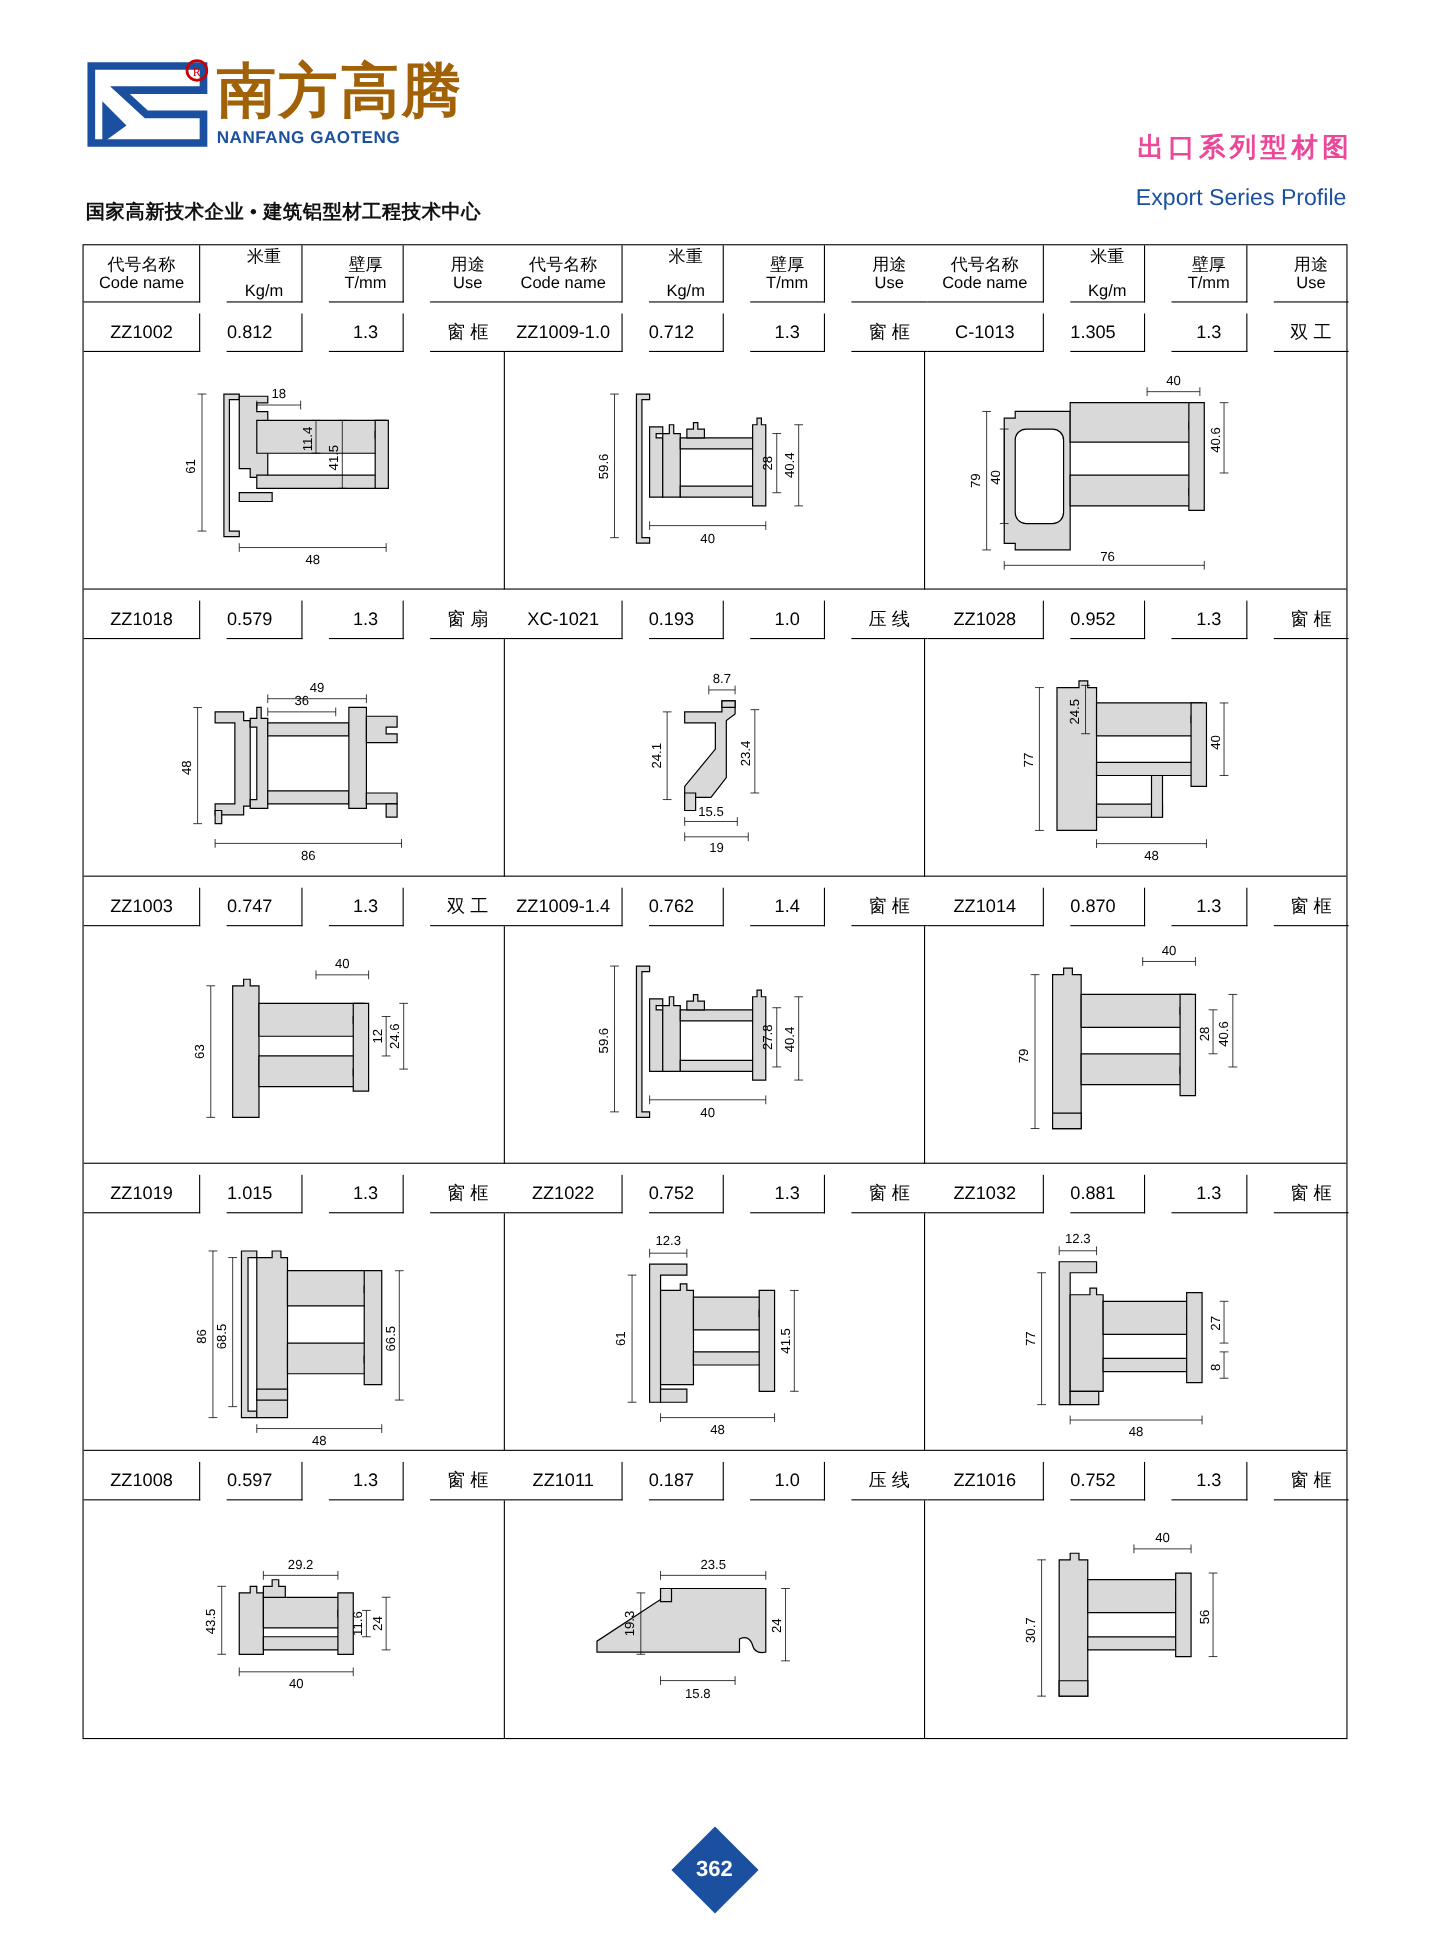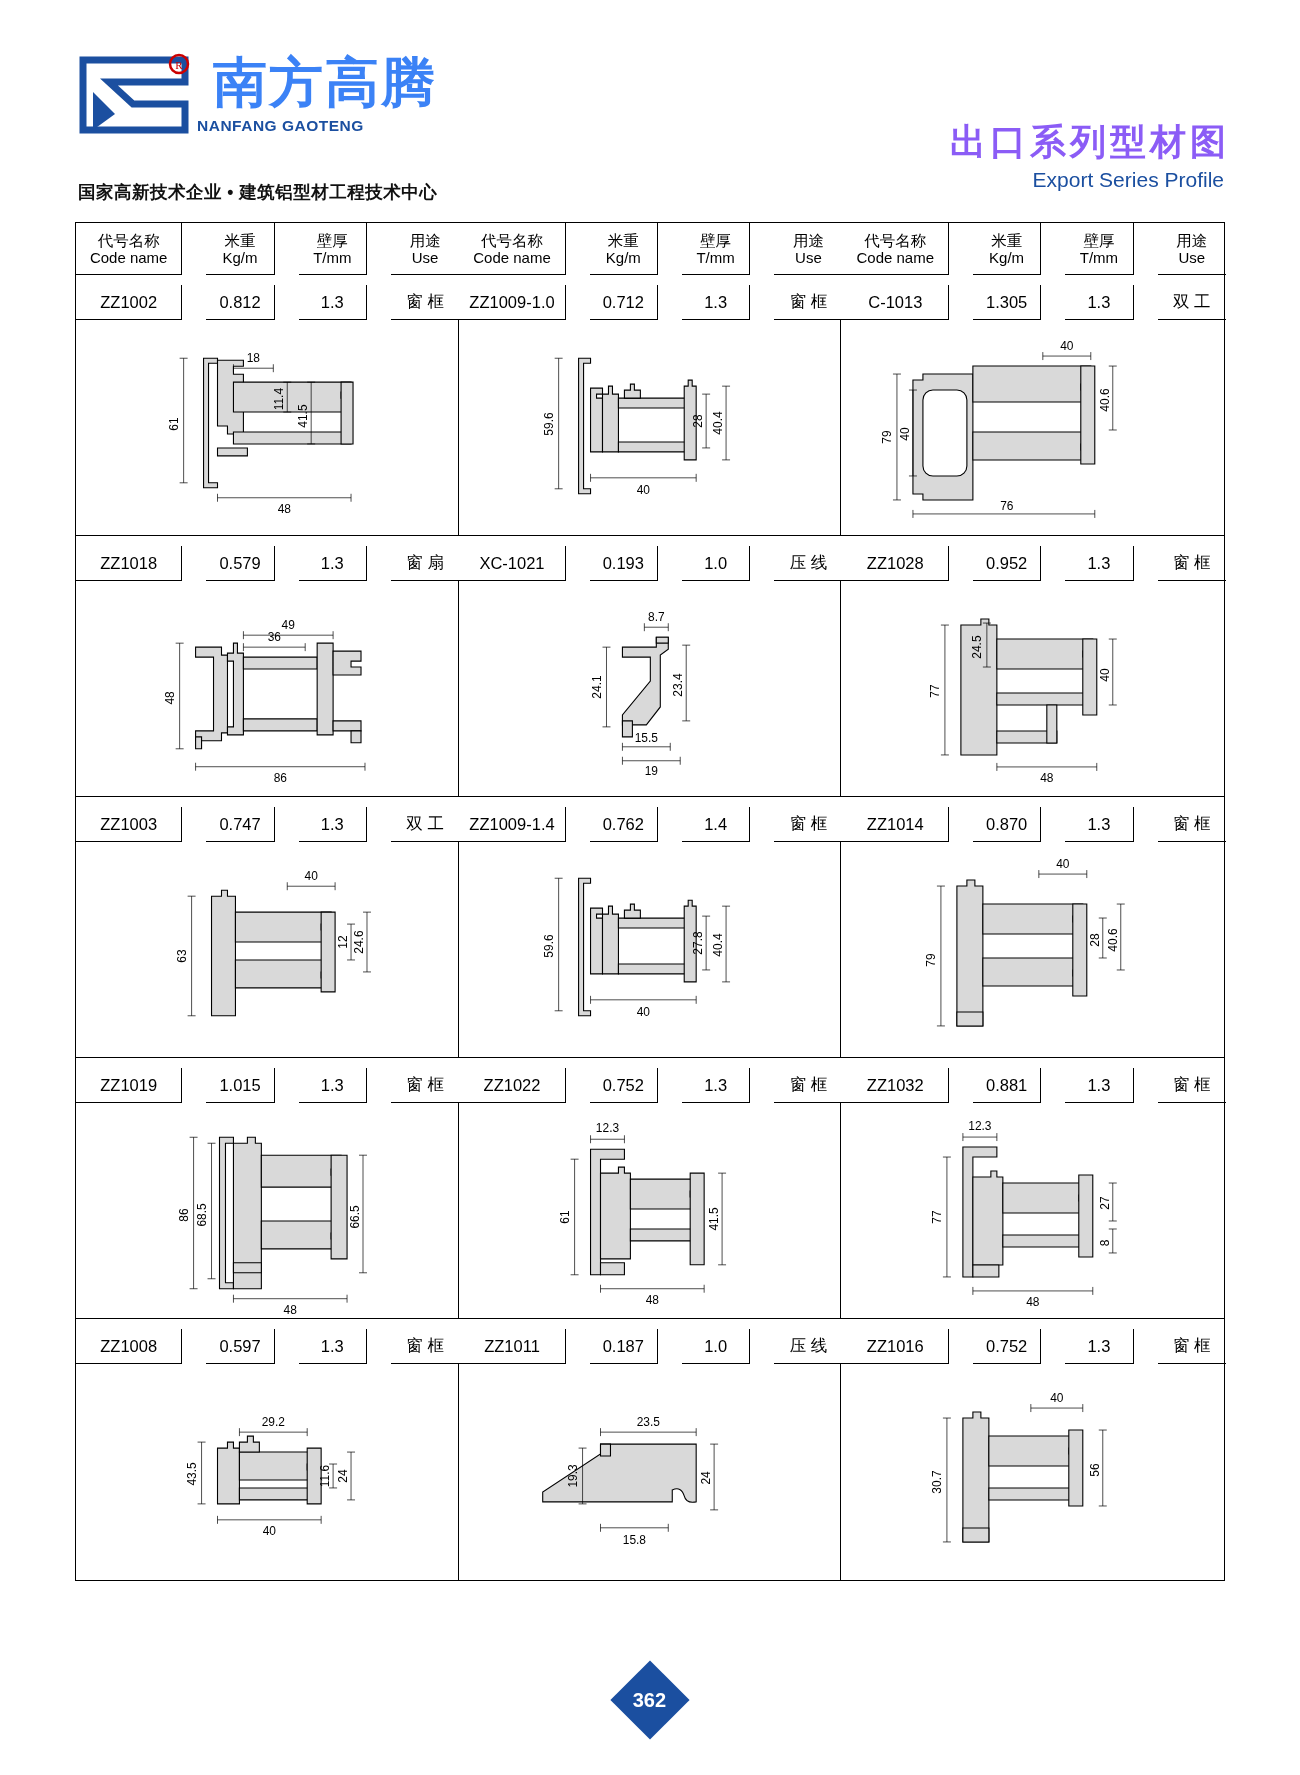--- a/index.html
+++ b/index.html
@@ -12,38 +12,38 @@
     overflow:hidden;
   }
   .page{position:relative;width:1300px;height:1775px;}
 
   
   .header{position:absolute;left:0;top:0;width:1300px;height:205px;}
   .logo-wrap{position:absolute;left:75px;top:52px;display:flex;align-items:center;}
   .logo-mark{position:relative;width:118px;height:86px;}
   .logo-mark svg{display:block;}
   .logo-text{margin-left:4px;}
-  .logo-cn{font-family:"Liberation Serif", serif;font-weight:bold;font-size:54px;letter-spacing:2px;color:#3b82f6;line-height:1;margin-left:16px;}
+  .logo-cn{font-family:"Liberation Serif", serif;font-weight:bold;font-size:54px;letter-spacing:2px;color:#a16207;line-height:1;}
   .logo-en{font-size:15.5px;font-weight:bold;letter-spacing:0.5px;color:#1b4fa0;margin-top:7px;}
   .slogan{position:absolute;left:78px;top:180px;font-size:17.5px;font-weight:bold;color:#111;letter-spacing:0.5px;}
-  .title-cn{position:absolute;right:70px;top:118px;font-family:Liberation Mono, monospace;font-weight:bold;font-size:36px;letter-spacing:4px;color:#8b5cf6;}
+  .title-cn{position:absolute;right:70px;top:118px;font-family:Liberation Mono, monospace;font-weight:bold;font-size:24px;letter-spacing:4px;color:#ec4899;}
   .title-en{position:absolute;right:76px;top:168px;font-size:21px;color:#1b4fa0;}
   .header-rule{position:absolute;left:75px;top:208px;width:1150px;height:0;}
 
   
   .table{position:absolute;left:75px;top:222px;width:1150px;border:1.3px solid #000;box-sizing:border-box;}
   .row{display:flex;width:100%;}
   .cell{box-sizing:border-box;border-right:1.3px solid #000;border-bottom:1.3px solid #000;display:flex;align-items:center;justify-content:center;text-align:center;}
   .cell:last-child{border-right:none;}
   .hdr{height:52px;flex-direction:column;line-height:1.12;font-size:15.5px;padding-top:2px;}
   .hdr .cn{font-size:15.5px;}
   .hdr .en{font-size:15px;}
   .grp{width:383.3px;display:flex;gap:24px;}
   .c-code{width:131px;}
-  .c-w{width:84px;}
+  .c-w{width:84px;justify-content:space-between;}
   .c-t{width:84px;}
   .c-u{width:84.3px;border-right:1.3px solid #000;}
   .grp:last-child .c-u{border-right:none;}
   .data{height:35px;font-size:16.5px;margin-top:10px;}
   .drawrow{height:auto;}
   .draw{height:216px;border-right:1.3px solid #000;border-bottom:1.3px solid #000;width:383.3px;box-sizing:border-box;display:flex;align-items:center;justify-content:center;overflow:hidden;}
   .draw:last-child{border-right:none;}
   .row:last-child .draw{border-bottom:none;}
   .draw svg{display:block;}
 

